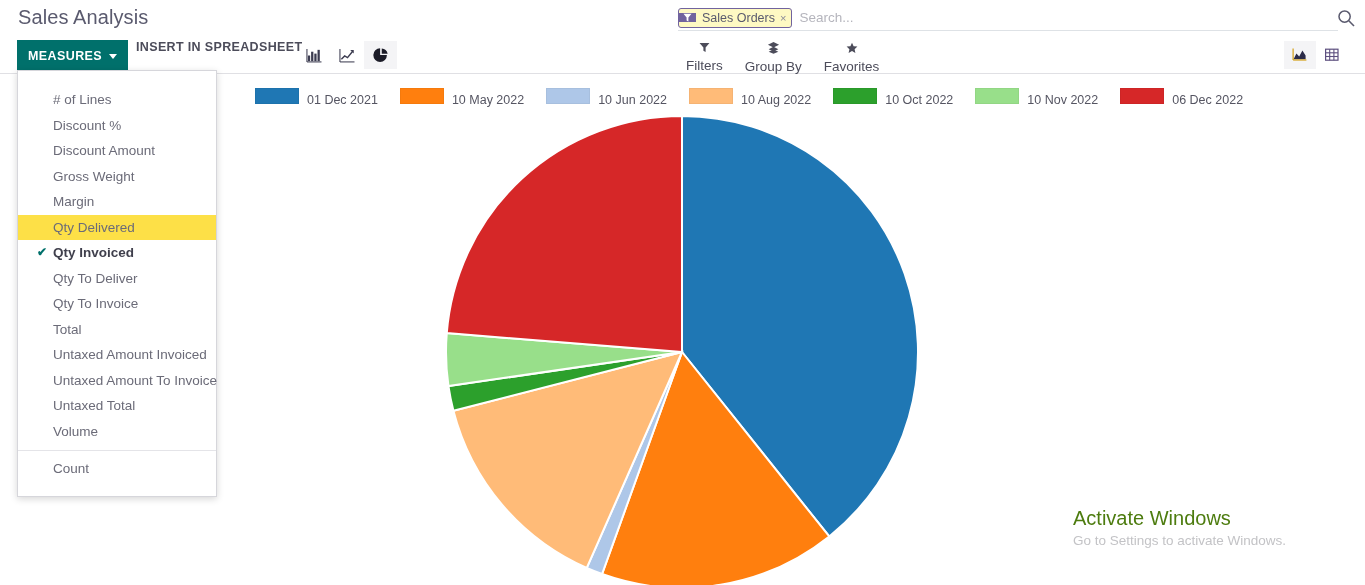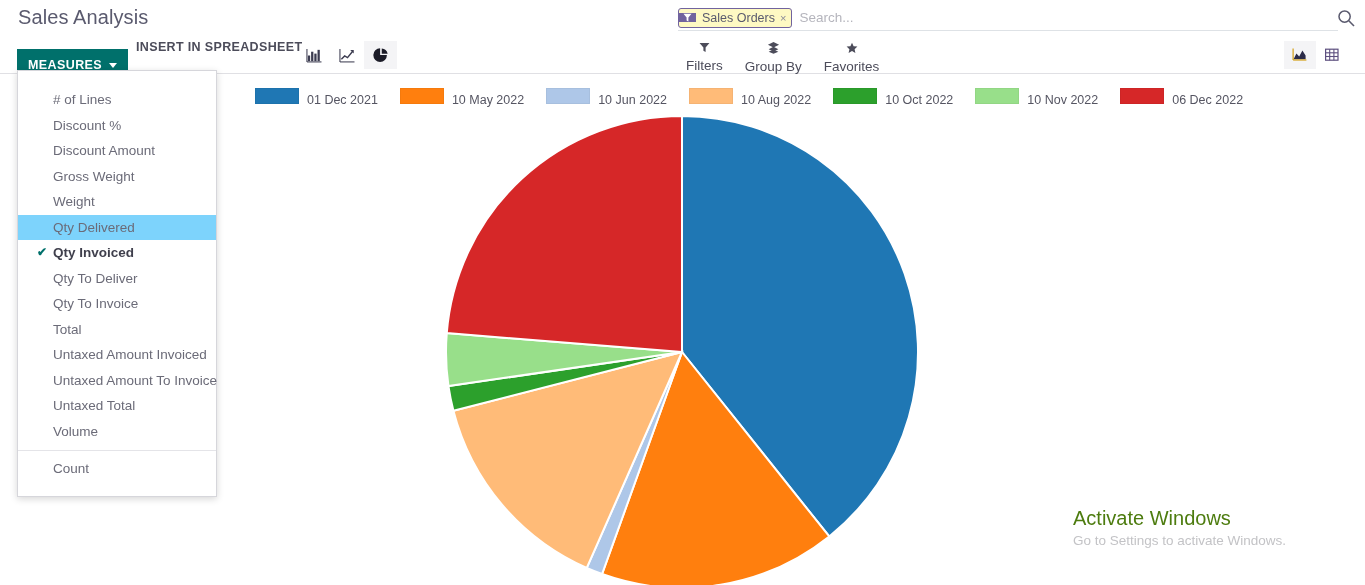--- a/index.html
+++ b/index.html
@@ -59,21 +59,21 @@
     position: absolute; left: 1336px; top: 8px;
     width: 20px; height: 20px; color: #5a5a6e; cursor: pointer;
   }
 
   
   .cp-bottom {
     position: absolute; left: 0; top: 38px; width: 1365px; height: 36px;
     border-bottom: 1px solid #e0e0e4;
   }
   .btn-measures {
-    position: absolute; left: 17px; top: 11px;
+    position: absolute; left: 17px; top: 2px;
     height: 30px; padding: 16px 11px;
     background: #00706b; color: #ffffff;
     border: none; border-radius: 0;
     font-family: "Liberation Sans", sans-serif;
     font-size: 12.5px; font-weight: bold; letter-spacing: 0.4px;
     display: flex; align-items: center; gap: 7px; cursor: pointer;
   }
   .caret-down {
     width: 0; height: 0;
     border-left: 4.5px solid transparent;
@@ -132,21 +132,21 @@
     z-index: 40;
     padding: 16px 0 0 0;
   }
   .dd-item {
     position: relative;
     height: 25.5px; line-height: 25.5px;
     padding: 0 12px 0 35px;
     font-size: 13.5px; color: #6b6b78;
     white-space: nowrap; cursor: pointer;
   }
-  .dd-item.hover { background: #7dd3fc; }
+  .dd-item.hover { background: #fde047; }
   .dd-item.checked { color: #3f3f4c; font-weight: bold; }
   .dd-check {
     position: absolute; left: 19px; top: 0;
     color: #00706b; font-size: 12px; line-height: 25.5px;
   }
   .dd-sep {
     height: 1px; background: #e4e4e8; margin: 6px 0 5px 0;
   }
   .dd-tail { height: 14px; }
 
@@ -349,21 +349,21 @@
         <span class="legend-swatch" style="background: rgb(214, 39, 40);"></span>
         <span class="legend-label">06 Dec 2022</span>
       </div>
     </div>
 
   <div class="dropdown" id="measures-dropdown">
       <div class="dd-item"><span># of Lines</span></div>
       <div class="dd-item"><span>Discount %</span></div>
       <div class="dd-item"><span>Discount Amount</span></div>
       <div class="dd-item"><span>Gross Weight</span></div>
-      <div class="dd-item"><span>Weight</span></div>
+      <div class="dd-item"><span>Margin</span></div>
       <div class="dd-item hover"><span>Qty Delivered</span></div>
       <div class="dd-item checked"><span class="dd-check">✔</span><span>Qty Invoiced</span></div>
       <div class="dd-item"><span>Qty To Deliver</span></div>
       <div class="dd-item"><span>Qty To Invoice</span></div>
       <div class="dd-item"><span>Total</span></div>
       <div class="dd-item"><span>Untaxed Amount Invoiced</span></div>
       <div class="dd-item"><span>Untaxed Amount To Invoice</span></div>
       <div class="dd-item"><span>Untaxed Total</span></div>
       <div class="dd-item"><span>Volume</span></div>
       <div class="dd-sep"></div>

